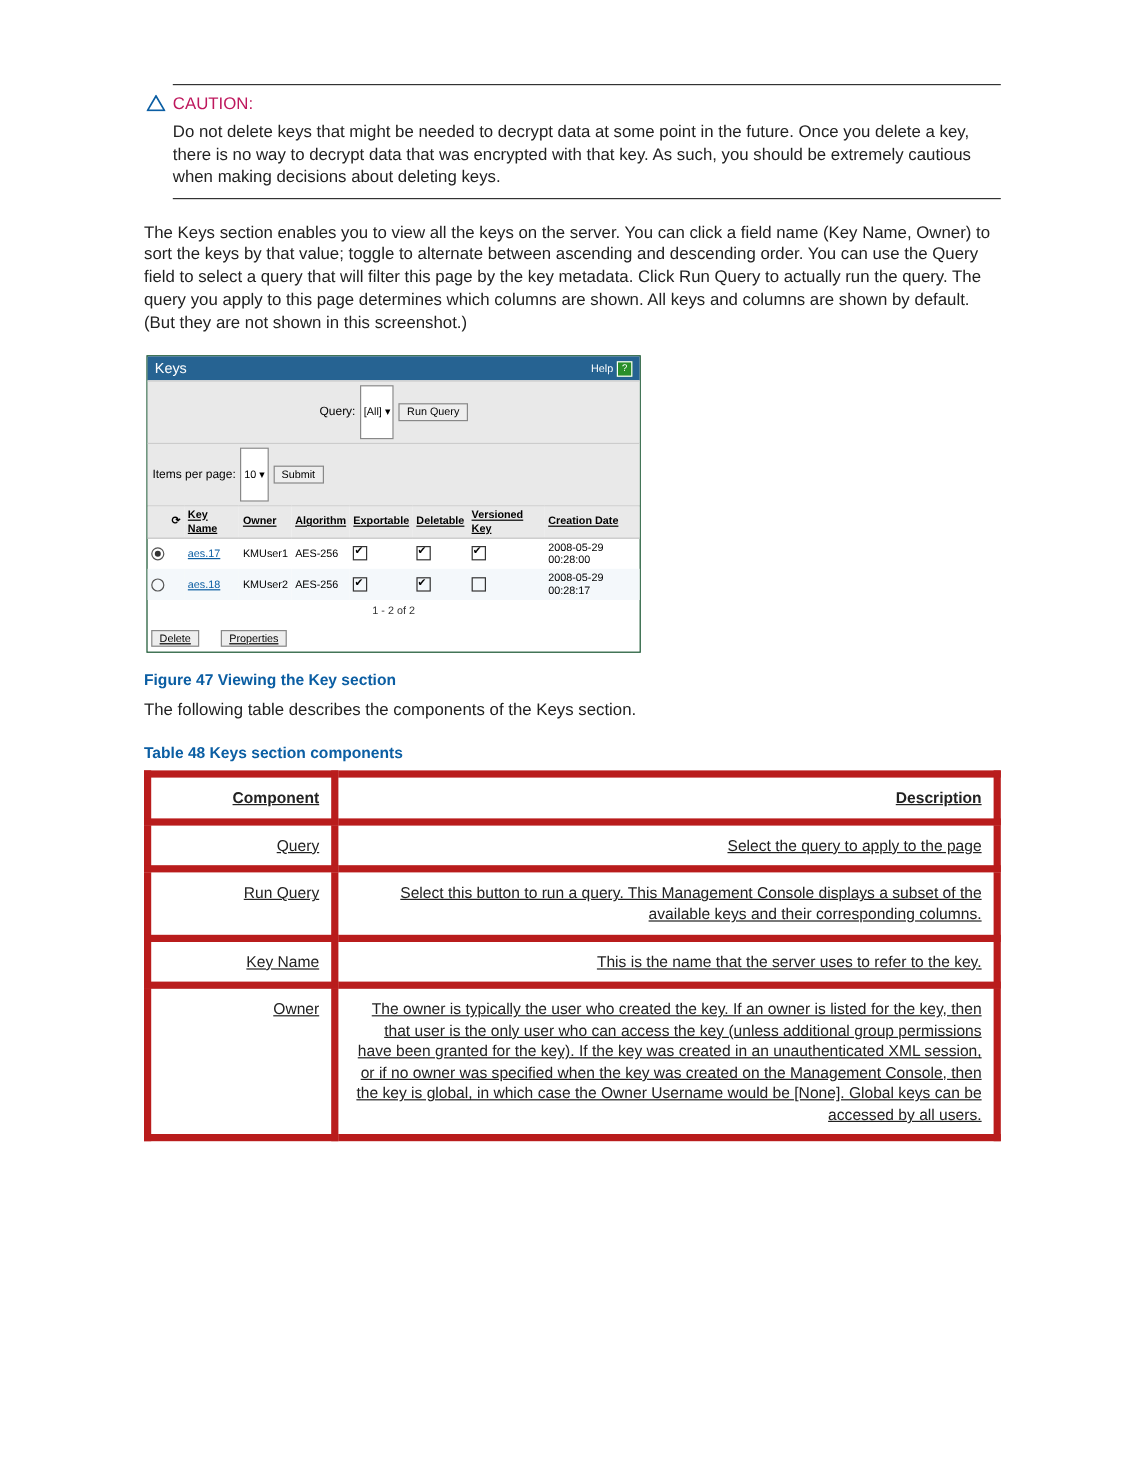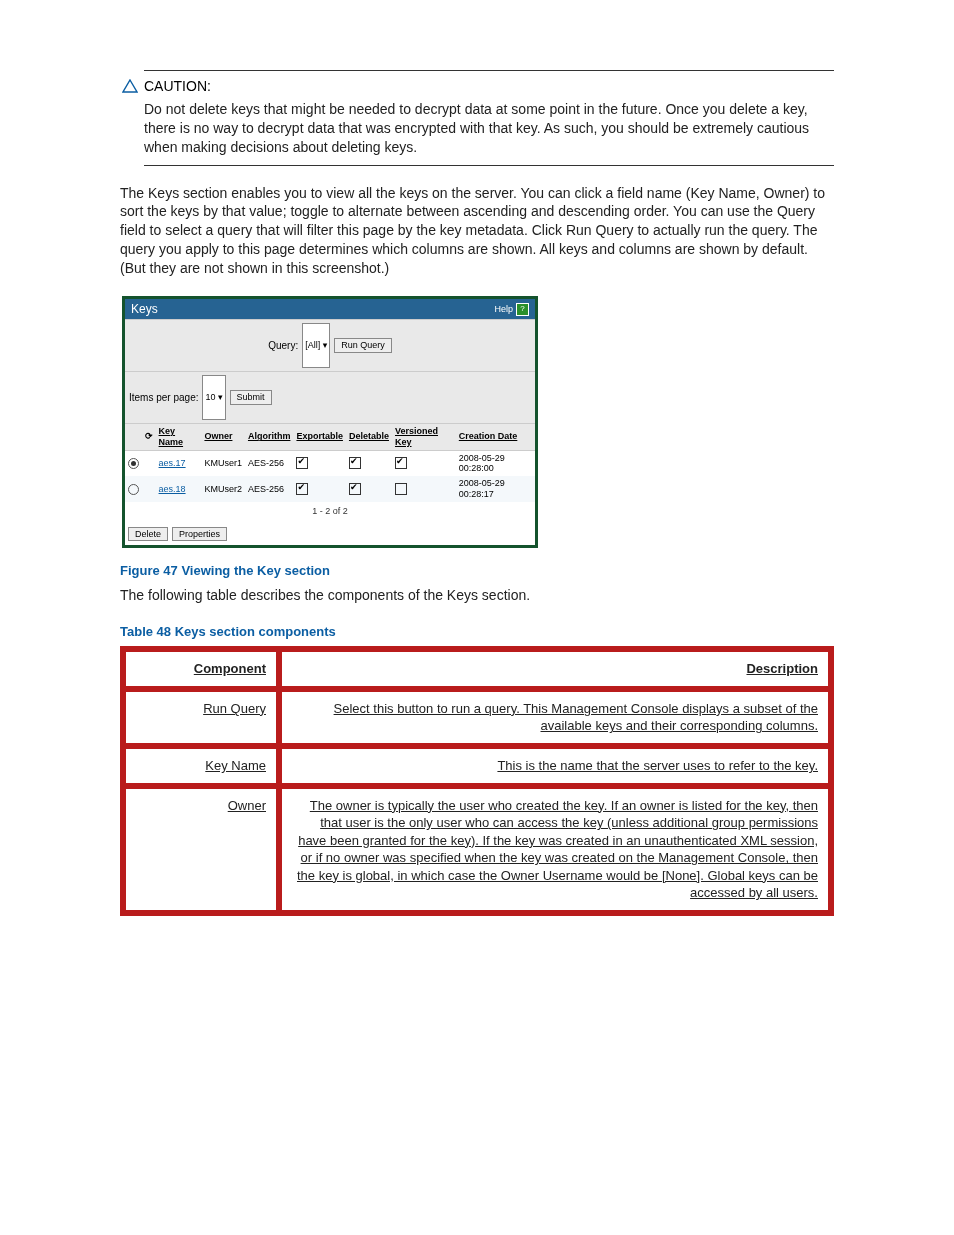--- a/index.html
+++ b/index.html
@@ -19,40 +19,40 @@
     border: none;
     border-top: 1.5px solid #333;
     margin: 0 0 6px 24px;
   }
   .caution-close-hr {
     border: none;
     border-top: 1.5px solid #333;
     margin: 6px 0 0 24px;
   }
   .caution-header {
-    color: #000000;
+    color: #be185d;
     font-weight: normal;
     font-size: 14px;
     display: flex;
     align-items: center;
     gap: 6px;
     margin-left: 2px;
   }
   .caution-header svg { flex: 0 0 auto; }
   .caution-body {
     margin: 4px 0 8px 24px;
   }
   .body-para {
     margin: 18px 0;
     text-align: left;
   }
   .screenshot {
     margin: 8px 0 8px 2px;
     width: 410px;
-    border: 3px solid #14532d;
+    border: 1px solid #14532d;
     font-size: 10px;
     line-height: 1.2;
     color: #000;
     background: #fff;
   }
   .ss-titlebar {
     background: #266392;
     color: #fff;
     padding: 3px 6px;
     display: flex;
@@ -156,21 +156,22 @@
   }
   .ss-pager {
     text-align: center;
     font-size: 9px;
     padding: 4px 0;
     color: #333;
   }
   .ss-actions {
     padding: 6px 3px 4px 3px;
     display: flex;
-    gap: 4px;
+    gap: 18px;
+    text-decoration: underline;
   }
   .fig-caption {
     color: #0b5ea3;
     font-weight: bold;
     font-size: 13px;
     margin: 14px 0 6px 0;
   }
   .table-caption {
     color: #0b5ea3;
     font-weight: bold;
@@ -297,20 +298,24 @@
 
 <table class="comp-table">
   <thead>
     <tr>
       <th>Component</th>
       <th>Description</th>
     </tr>
   </thead>
   <tbody>
     <tr>
+      <td class="cname">Query</td>
+      <td>Select the query to apply to the page</td>
+    </tr>
+    <tr>
       <td class="cname">Run Query</td>
       <td>Select this button to run a query. This Management Console displays a subset of the available keys and their corresponding columns.</td>
     </tr>
     <tr>
       <td class="cname">Key Name</td>
       <td>This is the name that the server uses to refer to the key.</td>
     </tr>
     <tr>
       <td class="cname">Owner</td>
       <td>The owner is typically the user who created the key. If an owner is listed for the key, then that user is the only user who can access the key (unless additional group permissions have been granted for the key). If the key was created in an unauthenticated XML session, or if no owner was specified when the key was created on the Management Console, then the key is global, in which case the Owner Username would be [None]. Global keys can be accessed by all users.</td>

